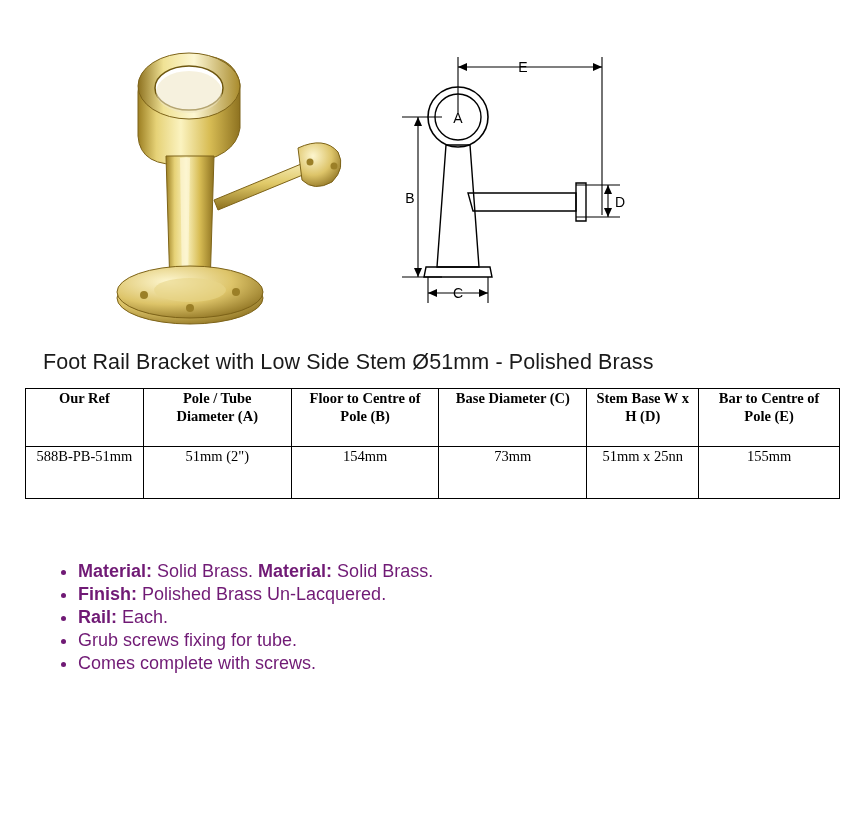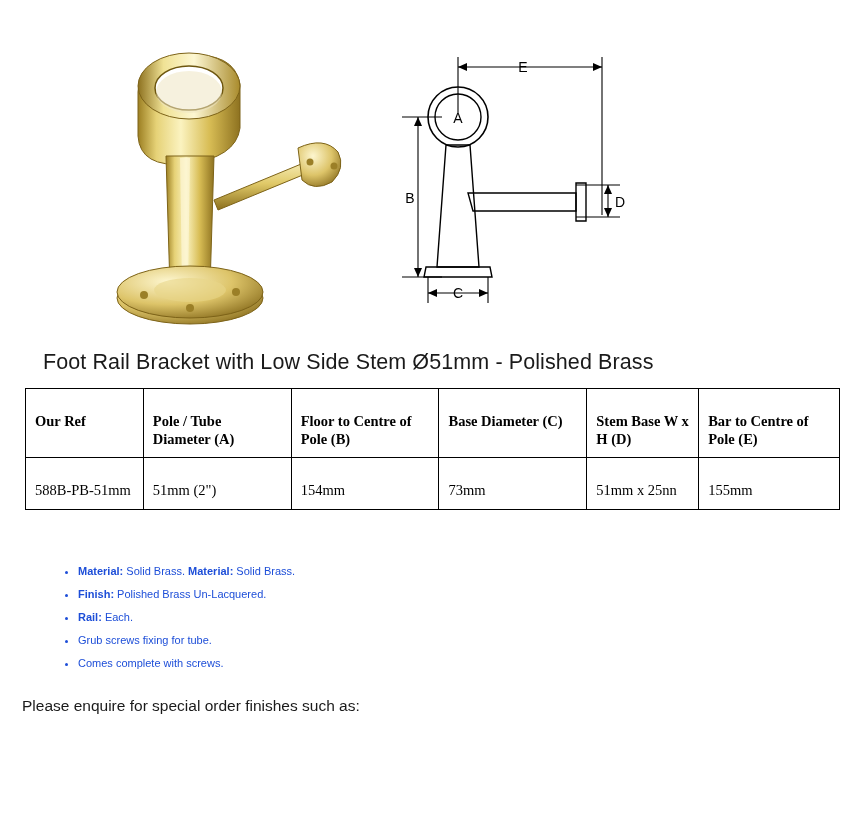--- a/index.html
+++ b/index.html
@@ -60,23 +60,23 @@
     left: 25px;
     top: 388px;
     width: 815px;
     border-collapse: collapse;
     font-family: "Liberation Serif", serif;
     font-size: 14.5px;
   }
   .spec-table th,
   .spec-table td {
     border: 1px solid #000000;
-    padding: 23px 9px 9px 9px;
+    padding: 0 9px 9px 9px;
     vertical-align: top;
-    text-align: left;
+    text-align: center;
     line-height: 1.25;
   }
   .spec-table thead th {
     font-weight: bold;
     height: 58px;
   }
   .spec-table tbody td {
     height: 52px;
     font-weight: normal;
   }
@@ -95,23 +95,23 @@
     width: 700px;
   }
   .features ul,
   .extras ul {
     margin: 0;
     padding-left: 38px;
     list-style: disc;
   }
   .features li,
   .extras li {
-    font-size: 11px;
+    font-size: 18px;
     line-height: 23px;
-    color: #1d4ed8;
+    color: #701a75;
   }
   .features li b { font-weight: bold; }
 
   .enquire {
     position: absolute;
     left: 22px;
     top: 697px;
     font-size: 15.5px;
     color: #1a1a1a;
   }
@@ -282,16 +282,15 @@
       </li>
       <li>
         <span>Grub screws fixing for tube.</span>
       </li>
       <li>
         <span>Comes complete with screws.</span>
       </li>
     </ul>
   </div>
 
-  <div class="enquire">Please enquire for special order finishes such as:</div>
 
 
 </div>
 
 </body></html>

